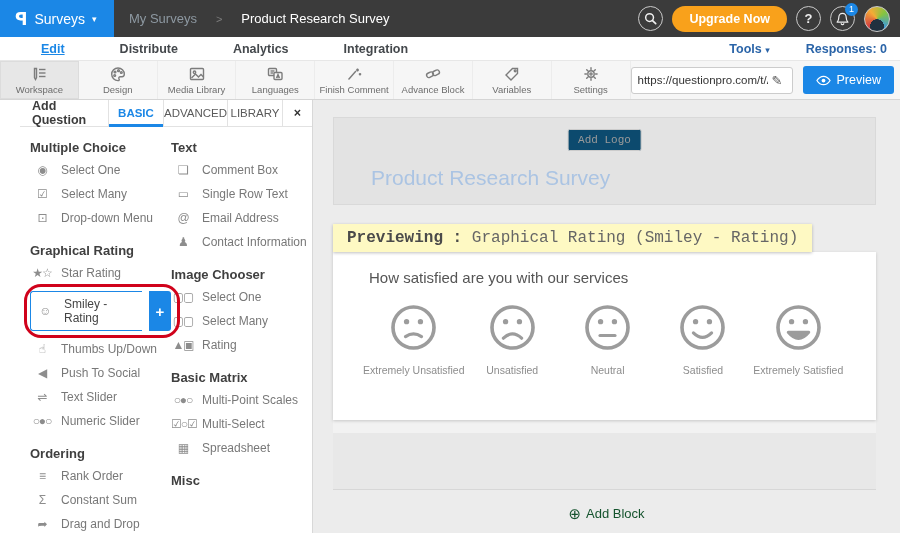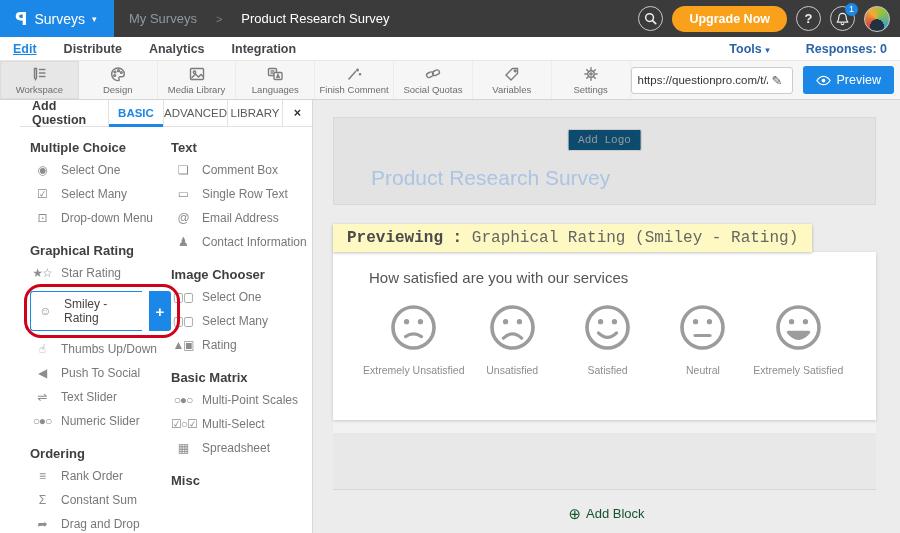--- a/index.html
+++ b/index.html
@@ -19,21 +19,21 @@
   .top-right { margin-left:auto; display:flex; align-items:center; gap:9px; margin-right:10px; }
   .circle-btn { width:25px; height:25px; border:1.5px solid #c9c9c9; border-radius:50%; display:flex; align-items:center; justify-content:center; color:#eee; font-size:13px; font-weight:700; cursor:pointer; position:relative; background:transparent; }
   .upgrade { background:#f9a11b; color:#fff; border:none; border-radius:14px; font-size:12.5px; font-weight:700; padding:6px 17px; cursor:pointer; }
   .badge { position:absolute; top:-4px; right:-4px; background:#1b87e6; color:#fff; min-width:13px; height:13px; border-radius:7px; font-size:9px; font-weight:400; line-height:13px; text-align:center; }
   .avatar { width:26px; height:26px; border:1.5px solid #c9c9c9; border-radius:50%; cursor:pointer;
             background: radial-gradient(circle at 50% 80%, #20313f 30%, transparent 31%),
                         conic-gradient(from 230deg, #d64541, #f5ab35, #86c440, #3f9bd8, #d64541); }
 
   
   .nav { height:23px; background:#fff; display:flex; align-items:center; padding:0 13px; gap:27px; font-size:12.5px; }
-  .nav-item { color:#44484c; font-weight:700; cursor:pointer; }
+  .nav-item { color:#44484c; font-weight:700; cursor:pointer;margin-left:28px; }
   .nav-item.active { color:#1b87e6; text-decoration:underline; }
   .nav-right { margin-left:auto; display:flex; gap:36px; align-items:center; }
   .nav-right .blue { color:#2a64a8; font-weight:700; cursor:pointer; font-size:12.5px; }
   .nav-right .caret2 { font-size:9px; color:#2a64a8; }
 
   
   .toolbar { height:40px; background:#f6f6f6; border-top:1px solid #e7e7e7; border-bottom:1px solid #d5d5d5; display:flex; align-items:stretch; }
   .tb-item { width:79px; display:flex; flex-direction:column; align-items:center; justify-content:center; gap:2px; color:#6d6d6d; font-size:9.5px; cursor:pointer; border-right:1px solid #ececec; }
   .tb-item svg { stroke:#7c7c7c; fill:none; stroke-width:1.4; }
   .tb-item.active { background:#e7e7e7; border:1px solid #dcdcdc; }
@@ -176,21 +176,21 @@
         <line x1="15" y1="7" x2="15" y2="9.5"></line>
         <line x1="13.8" y1="8.2" x2="16.2" y2="8.2"></line>
       </svg>
     <span>Finish Comment</span>
   </div>
   <div class="tb-item">
     <svg width="18" height="16" viewBox="0 0 18 16">
         <rect x="2.5" y="6.5" width="7" height="4.5" rx="2.2" transform="rotate(-25 6 8.7)"></rect>
         <rect x="8.5" y="4.5" width="7" height="4.5" rx="2.2" transform="rotate(-25 12 6.7)"></rect>
       </svg>
-    <span>Social Quotas</span>
+    <span>Advance Block</span>
   </div>
   <div class="tb-item">
     <svg width="18" height="16" viewBox="0 0 18 16">
         <path d="M9.5 2.5h5v5l-6.5 6.5-5-5z"></path>
         <circle cx="12.2" cy="4.8" r="0.9"></circle>
       </svg>
     <span>Variables</span>
   </div>
   <div class="tb-item">
     <svg width="18" height="16" viewBox="0 0 18 16">
@@ -376,32 +376,32 @@
                 <circle cx="28.5" cy="16.5" r="2.5" fill="#9c9c9c" stroke="none"></circle>
                 <path d="M13.5 32 Q22 24 30.5 32" fill="none"></path>
               </svg>
               <span class="smiley-label">Unsatisfied</span>
             </div>
             <div class="smiley">
               <svg width="47" height="47" viewBox="0 0 44 44" stroke="#9c9c9c" stroke-width="3" stroke-linecap="round" fill="none">
                 <circle cx="22" cy="22" r="19.2" stroke-width="3.4"></circle>
                 <circle cx="15.5" cy="16.5" r="2.5" fill="#9c9c9c" stroke="none"></circle>
                 <circle cx="28.5" cy="16.5" r="2.5" fill="#9c9c9c" stroke="none"></circle>
-                <path d="M13.5 27 Q22 35.5 30.5 27" fill="none"></path>
+                <line x1="15" y1="29.5" x2="29" y2="29.5"></line>
               </svg>
-              <span class="smiley-label">Satisfied</span>
+              <span class="smiley-label">Neutral</span>
             </div>
             <div class="smiley">
               <svg width="47" height="47" viewBox="0 0 44 44" stroke="#9c9c9c" stroke-width="3" stroke-linecap="round" fill="none">
                 <circle cx="22" cy="22" r="19.2" stroke-width="3.4"></circle>
                 <circle cx="15.5" cy="16.5" r="2.5" fill="#9c9c9c" stroke="none"></circle>
                 <circle cx="28.5" cy="16.5" r="2.5" fill="#9c9c9c" stroke="none"></circle>
-                <line x1="15" y1="29.5" x2="29" y2="29.5"></line>
+                <path d="M13.5 27 Q22 35.5 30.5 27" fill="none"></path>
               </svg>
-              <span class="smiley-label">Neutral</span>
+              <span class="smiley-label">Satisfied</span>
             </div>
             <div class="smiley">
               <svg width="47" height="47" viewBox="0 0 44 44" stroke="#9c9c9c" stroke-width="3" stroke-linecap="round" fill="none">
                 <circle cx="22" cy="22" r="19.2" stroke-width="3.4"></circle>
                 <circle cx="15.5" cy="16.5" r="2.5" fill="#9c9c9c" stroke="none"></circle>
                 <circle cx="28.5" cy="16.5" r="2.5" fill="#9c9c9c" stroke="none"></circle>
                 <path d="M12.5 26.5 Q22 38 31.5 26.5 Z" fill="#9c9c9c" stroke-linejoin="round"></path>
               </svg>
               <span class="smiley-label">Extremely Satisfied</span>
             </div>

